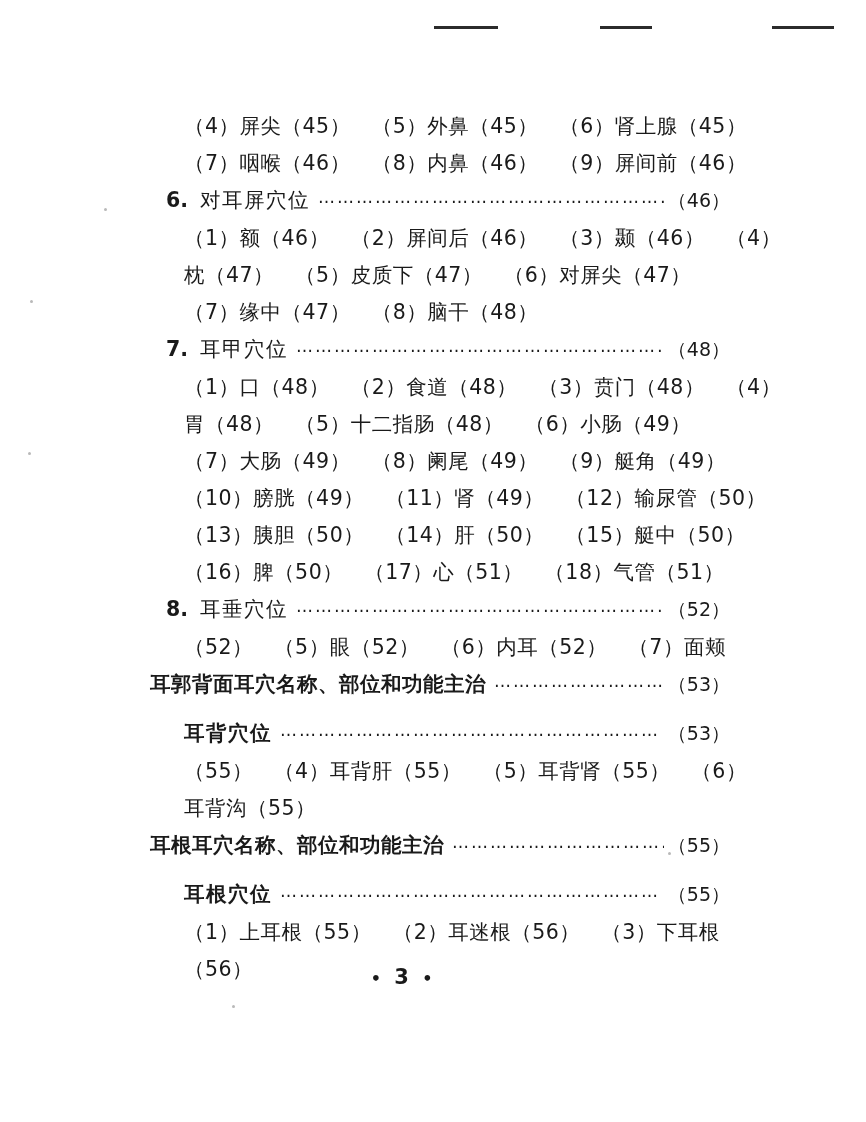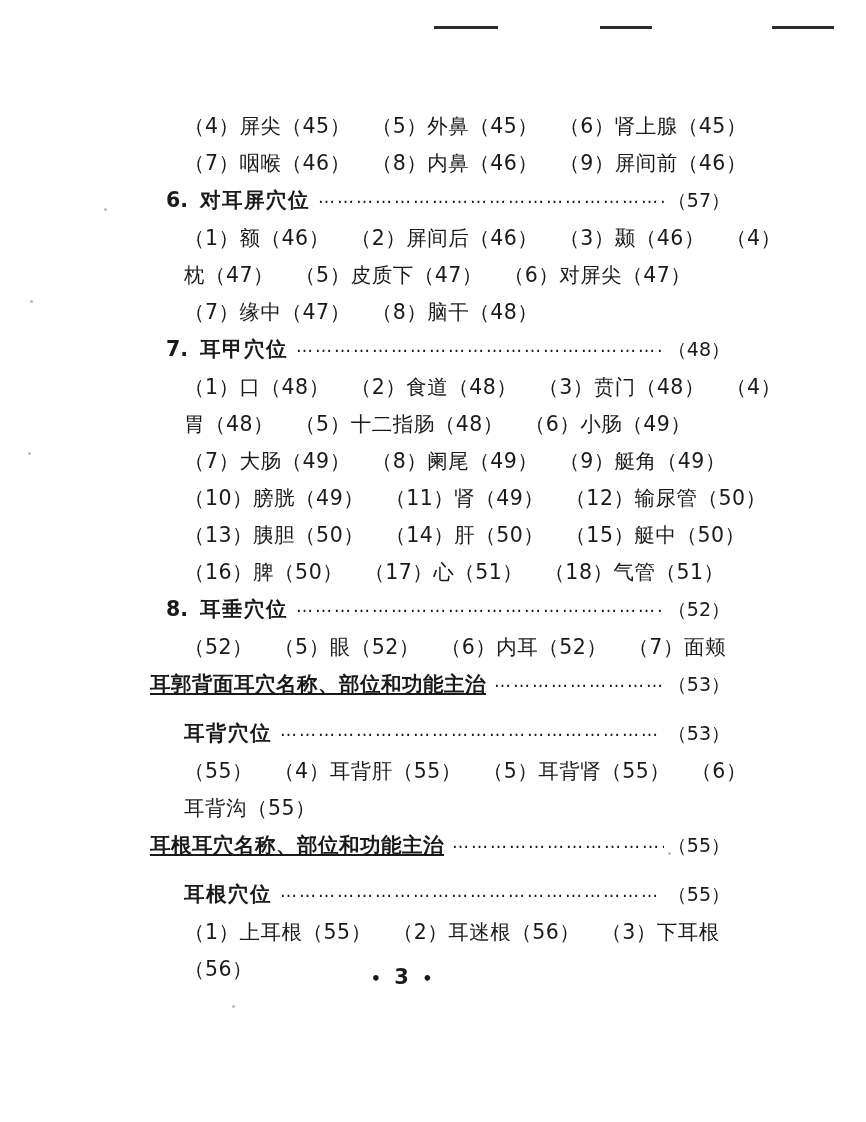--- a/index.html
+++ b/index.html
@@ -69,21 +69,21 @@
     font-size: 20.5px;
     line-height: 37px;
     white-space: nowrap;
   }
   .entry-num {
     width: 34px;
     flex: 0 0 34px;
     font-weight: bold;
   }
   .entry-title {
-    font-weight: bold;
+    font-weight: normal;
     letter-spacing: 1.5px;
   }
   .leader {
     flex: 1 1 auto;
     overflow: hidden;
     margin: 0 4px 0 8px;
     position: relative;
     top: -4px;
     letter-spacing: 2px;
     font-size: 17px;
@@ -99,21 +99,20 @@
   .section-row {
     display: flex;
     align-items: baseline;
     font-size: 20.5px;
     line-height: 37px;
     white-space: nowrap;
   }
   .section-title {
     font-weight: bold;
     letter-spacing: 0.5px;
-    text-decoration: underline;
   }
   .sub-row {
     display: flex;
     align-items: baseline;
     font-size: 20.5px;
     line-height: 37px;
     white-space: nowrap;
     padding-left: 34px;
   }
   .sub-title {
@@ -156,21 +155,21 @@
     <div>
       <div class="line indent-sub">（4）屏尖（45）　（5）外鼻（45）　（6）肾上腺（45）</div>
       <div class="line indent-sub">（7）咽喉（46）　（8）内鼻（46）　（9）屏间前（46）</div>
     </div>
 
     <div>
       <div class="entry-row indent-head">
         <span class="entry-num">6.</span>
         <span class="entry-title">对耳屏穴位</span>
         <span class="leader">……………………………………………………</span>
-        <span class="pg">（57）</span>
+        <span class="pg">（46）</span>
       </div>
       <div class="line indent-sub">（1）额（46）　（2）屏间后（46）　（3）颞（46）　（4）</div>
       <div class="line indent-sub">枕（47）　（5）皮质下（47）　（6）对屏尖（47）</div>
       <div class="line indent-sub">（7）缘中（47）　（8）脑干（48）</div>
     </div>
 
     <div>
       <div class="entry-row indent-head">
         <span class="entry-num">7.</span>
         <span class="entry-title">耳甲穴位</span>

